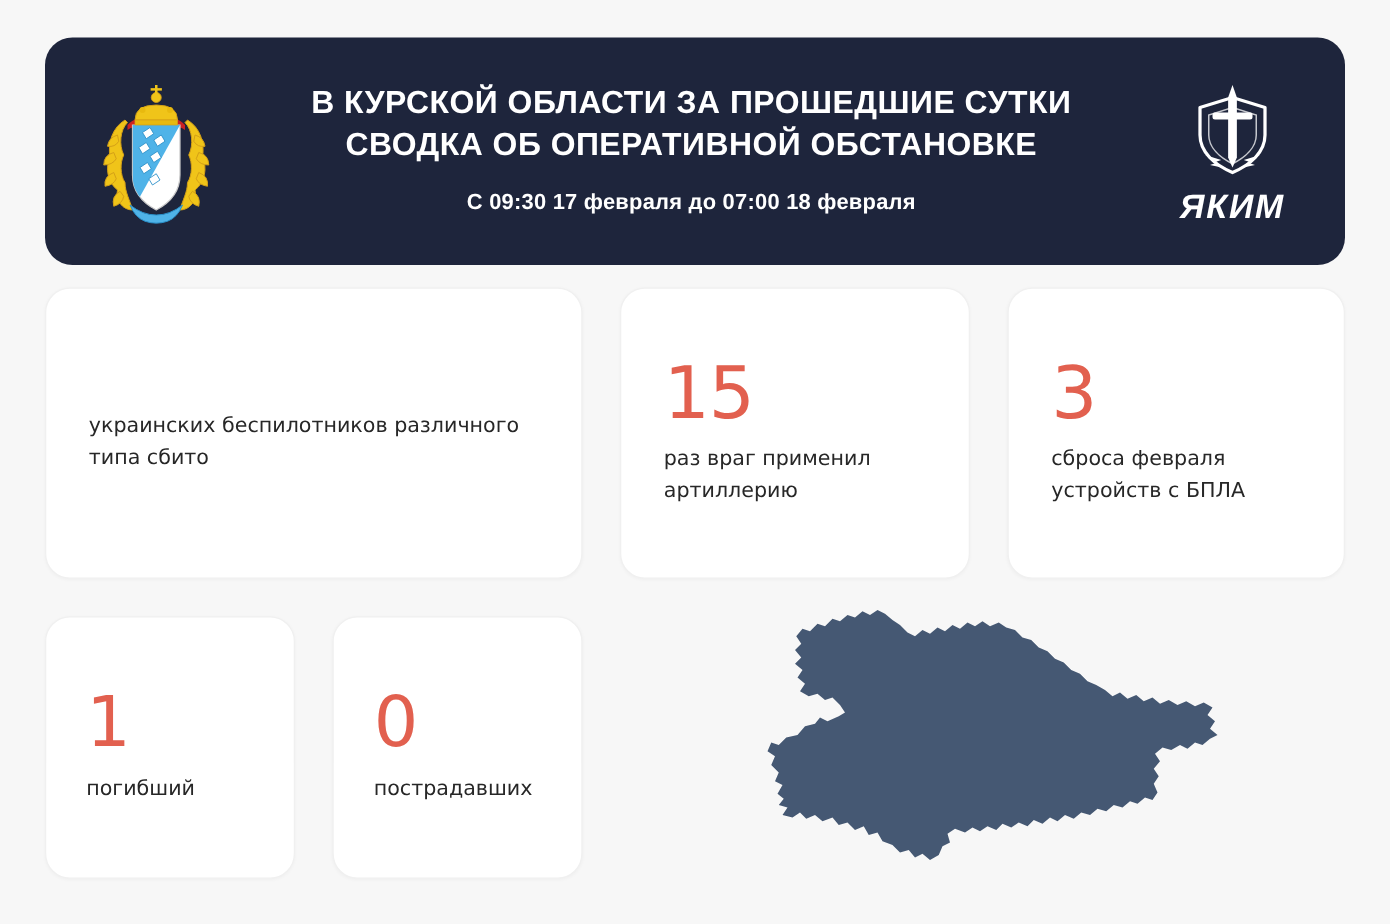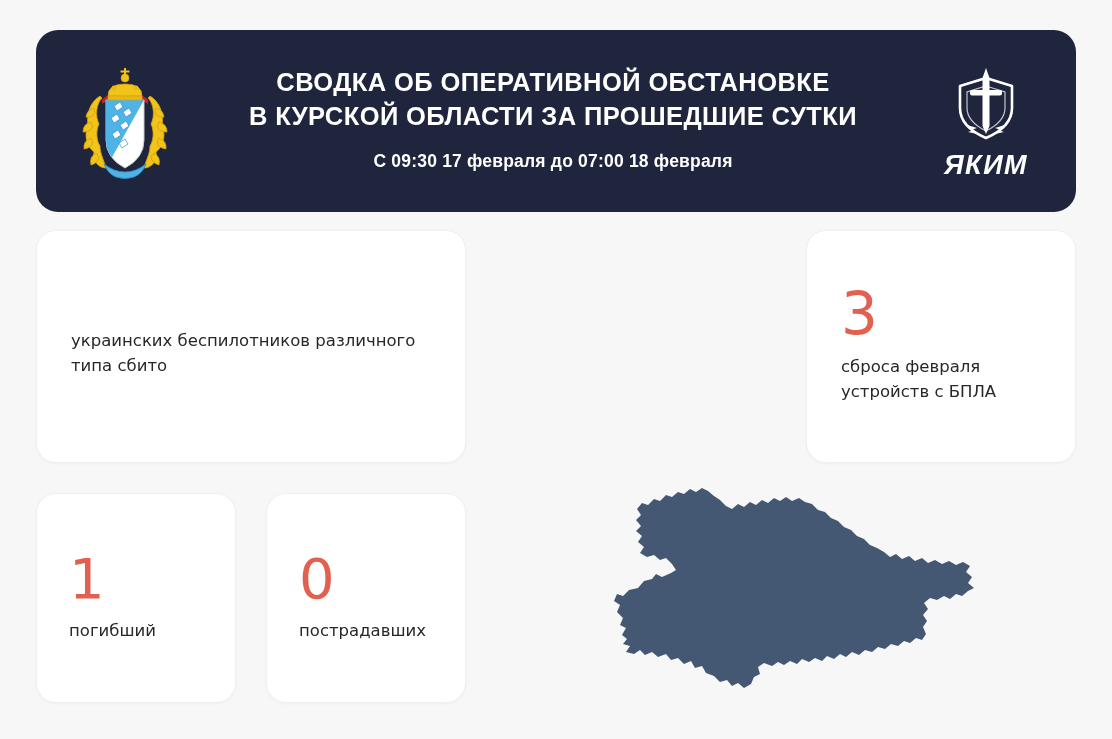--- a/index.html
+++ b/index.html
@@ -223,22 +223,22 @@
           <rect x="54" y="12" width="2" height="9" fill="#f0c419"></rect>
           <rect x="50.5" y="14.5" width="9" height="2" fill="#f0c419"></rect>
           <circle cx="44" cy="32" r="2.4" fill="#e8b90f"></circle>
           <circle cx="66" cy="32" r="2.4" fill="#e8b90f"></circle>
         </g>
       </svg>
     </div>
 
     <div class="header-center">
       <div class="header-title">
+        <div>В КУРСКОЙ ОБЛАСТИ ЗА ПРОШЕДШИЕ СУТКИ</div>
         <div>СВОДКА ОБ ОПЕРАТИВНОЙ ОБСТАНОВКЕ</div>
-        <div>В КУРСКОЙ ОБЛАСТИ ЗА ПРОШЕДШИЕ СУТКИ</div>
       </div>
       <div class="header-subtitle">С 09:30 17 февраля до 07:00 18 февраля</div>
     </div>
 
     <div class="header-brand">
       <svg class="brand-mark" viewBox="0 0 84 84" aria-hidden="true">
 
         <path d="M42 14 L68 22 V44 C68 58 56 68 42 74 C28 68 16 58 16 44 V22 Z" fill="none" stroke="#ffffff" stroke-width="2.6" stroke-linejoin="round"></path>
 
         <path d="M42 22 L61 28 V44 C61 54 52 62 42 67 C32 62 23 54 23 44 V28 Z" fill="none" stroke="#ffffff" stroke-width="1.2" opacity="0.75"></path>
@@ -253,20 +253,26 @@
       <div class="brand-name">ЯКИМ</div>
     </div>
   </div>
 
   <div class="card" id="card-drones">
     <div class="card-inner">
       <div class="card-label">украинских беспилотников различного типа сбито</div>
     </div>
   </div>
 
+  <div class="card" id="card-artillery">
+    <div class="card-inner">
+      <div class="card-number">15</div>
+      <div class="card-label">раз враг применил артиллерию</div>
+    </div>
+  </div>
 
   <div class="card" id="card-drops">
     <div class="card-inner">
       <div class="card-number">3</div>
       <div class="card-label">сброса февраля устройств с БПЛА</div>
     </div>
   </div>
 
   <div class="card" id="card-killed">
     <div class="card-inner">

